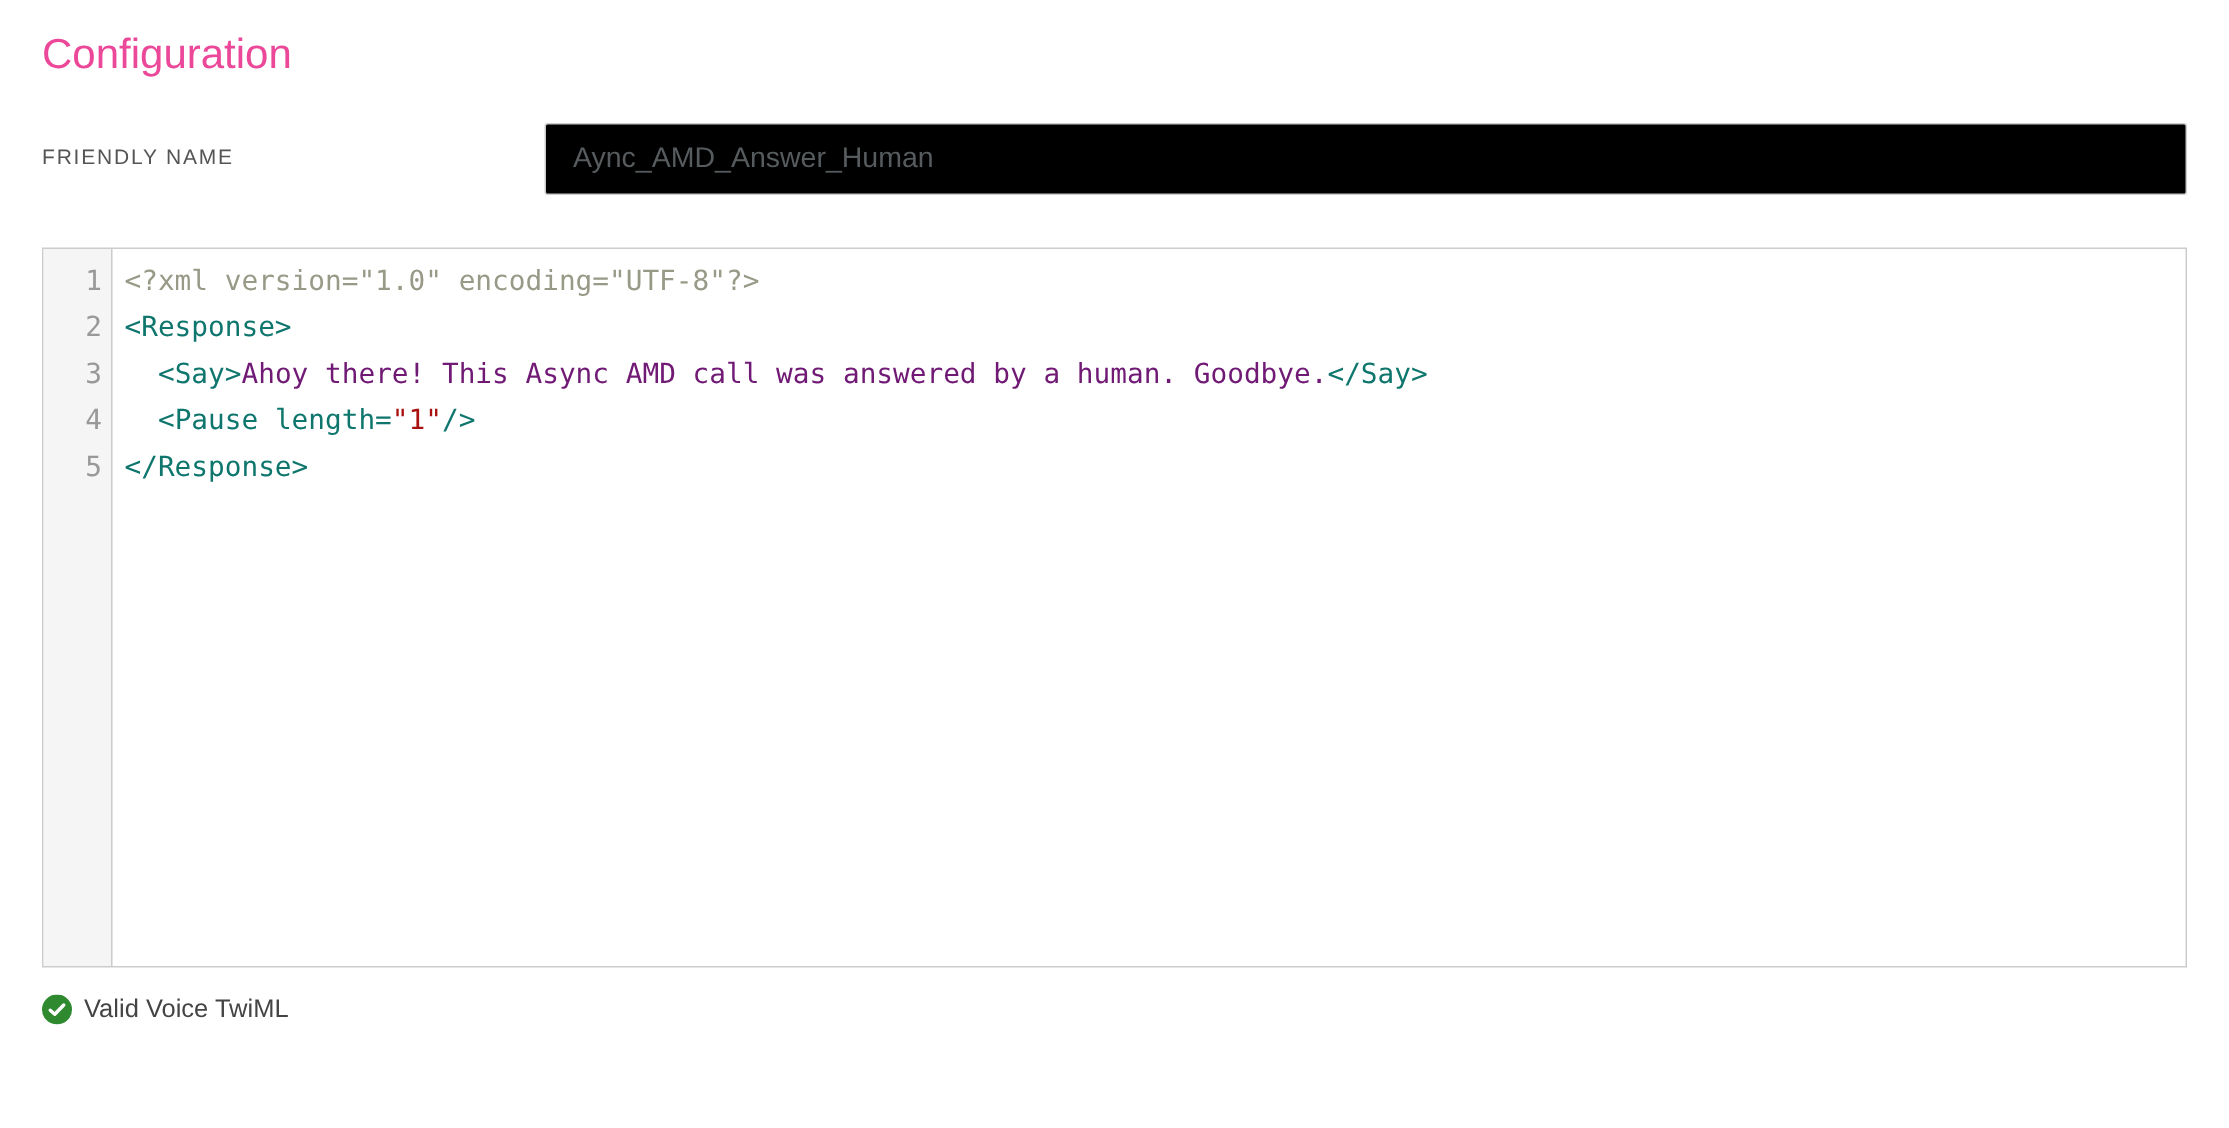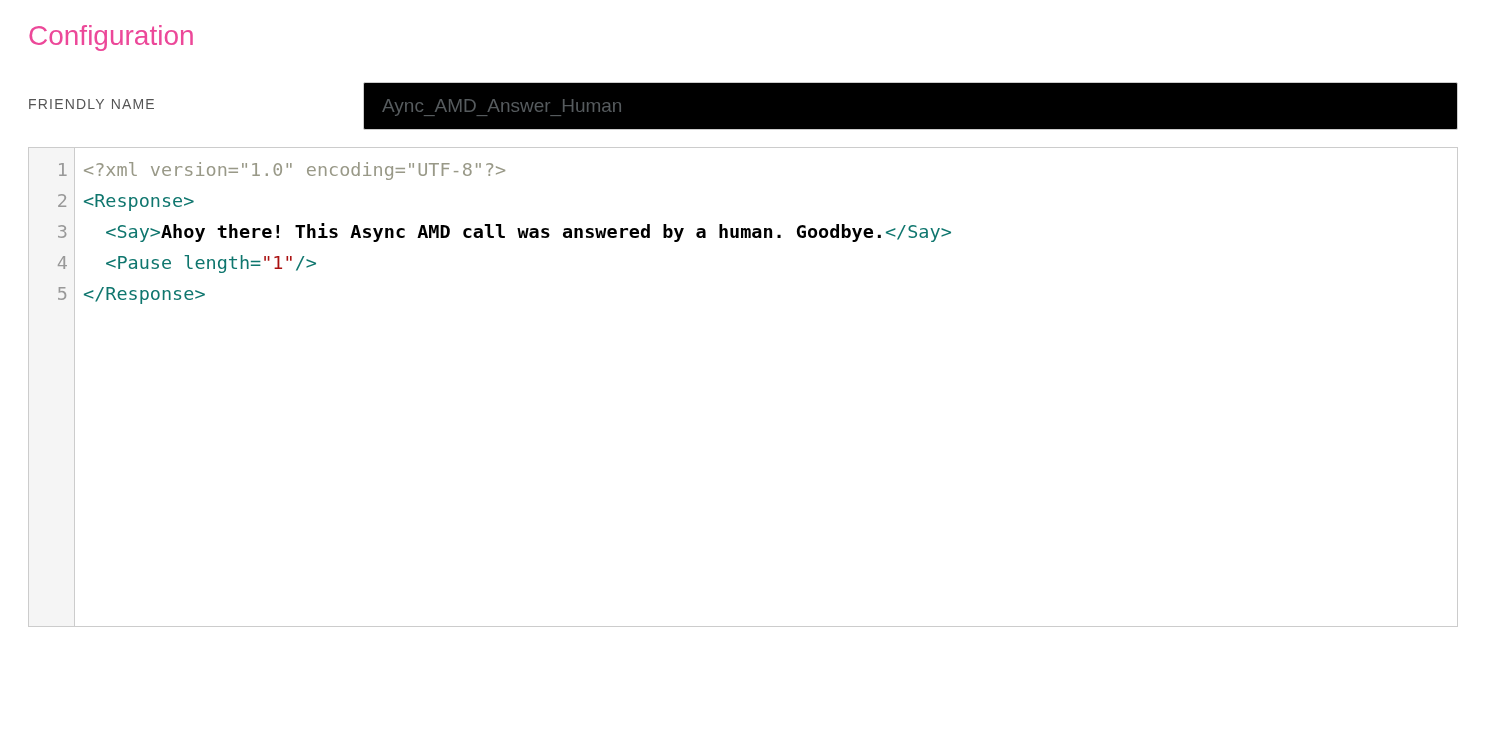--- a/index.html
+++ b/index.html
@@ -16,21 +16,21 @@
     }
     .page-title {
       font-size: 28px;
       font-weight: 400;
       color: #ec4899;
       margin-bottom: 30px;
     }
     .field-row {
       display: flex;
       align-items: flex-start;
-      margin-bottom: 17px;
+      margin-bottom: 35px;
     }
     .field-label {
       width: 335px;
       min-width: 335px;
       letter-spacing: 1.2px;
       text-transform: uppercase;
       color: #555;
       font-size: 14px;
       padding-top: 14px;
     }
@@ -80,21 +80,21 @@
     }
     .code-line {
       height: 31px;
       line-height: 25px;
       padding: 3px 0;
     }
     .tok-pi    { color: #999988; }
     .tok-tag   { color: #0f766e; }
     .tok-attr  { color: #0f766e; }
     .tok-str   { color: #aa1111; }
-    .tok-text  { color: #000000; font-weight: 700; }
+    .tok-text  { color: #701a75; font-weight: 400; }
     .validation {
       display: flex;
       align-items: center;
       gap: 8px;
       margin-top: 18px;
       font-size: 17px;
       color: #444;
     }
     .check-icon {
       width: 20px;
@@ -123,14 +123,23 @@
     <div class="code-editor">
       <div class="gutter" id="gutter">
           <div class="lineno">1</div>
           <div class="lineno">2</div>
           <div class="lineno">3</div>
           <div class="lineno">4</div>
           <div class="lineno">5</div>
         </div>
       <div class="code-area" id="code-area"><div class="code-line"><span class="tok-pi">&lt;?xml version="1.0" encoding="UTF-8"?&gt;</span></div><div class="code-line"><span class="tok-tag">&lt;Response&gt;</span></div><div class="code-line">  <span class="tok-tag">&lt;Say&gt;</span><span class="tok-text">Ahoy there! This Async AMD call was answered by a human. Goodbye.</span><span class="tok-tag">&lt;/Say&gt;</span></div><div class="code-line">  <span class="tok-tag">&lt;Pause </span><span class="tok-attr">length</span><span class="tok-tag">=</span><span class="tok-str">"1"</span><span class="tok-tag">/&gt;</span></div><div class="code-line"><span class="tok-tag">&lt;/Response&gt;</span></div></div>
     </div>
+    <div class="validation">
+      <span class="check-icon">
+        <svg viewBox="0 0 20 20" width="20" height="20">
+          <circle cx="10" cy="10" r="10" fill="#2f8a2f"></circle>
+          <path d="M5.5 10.5 L8.5 13.2 L14.5 7" stroke="#fff" stroke-width="2.3" fill="none" stroke-linecap="round" stroke-linejoin="round"></path>
+        </svg>
+      </span>
+      <span>Valid Voice TwiML</span>
+    </div>
   </div>
 </div>
 
 </body></html>

